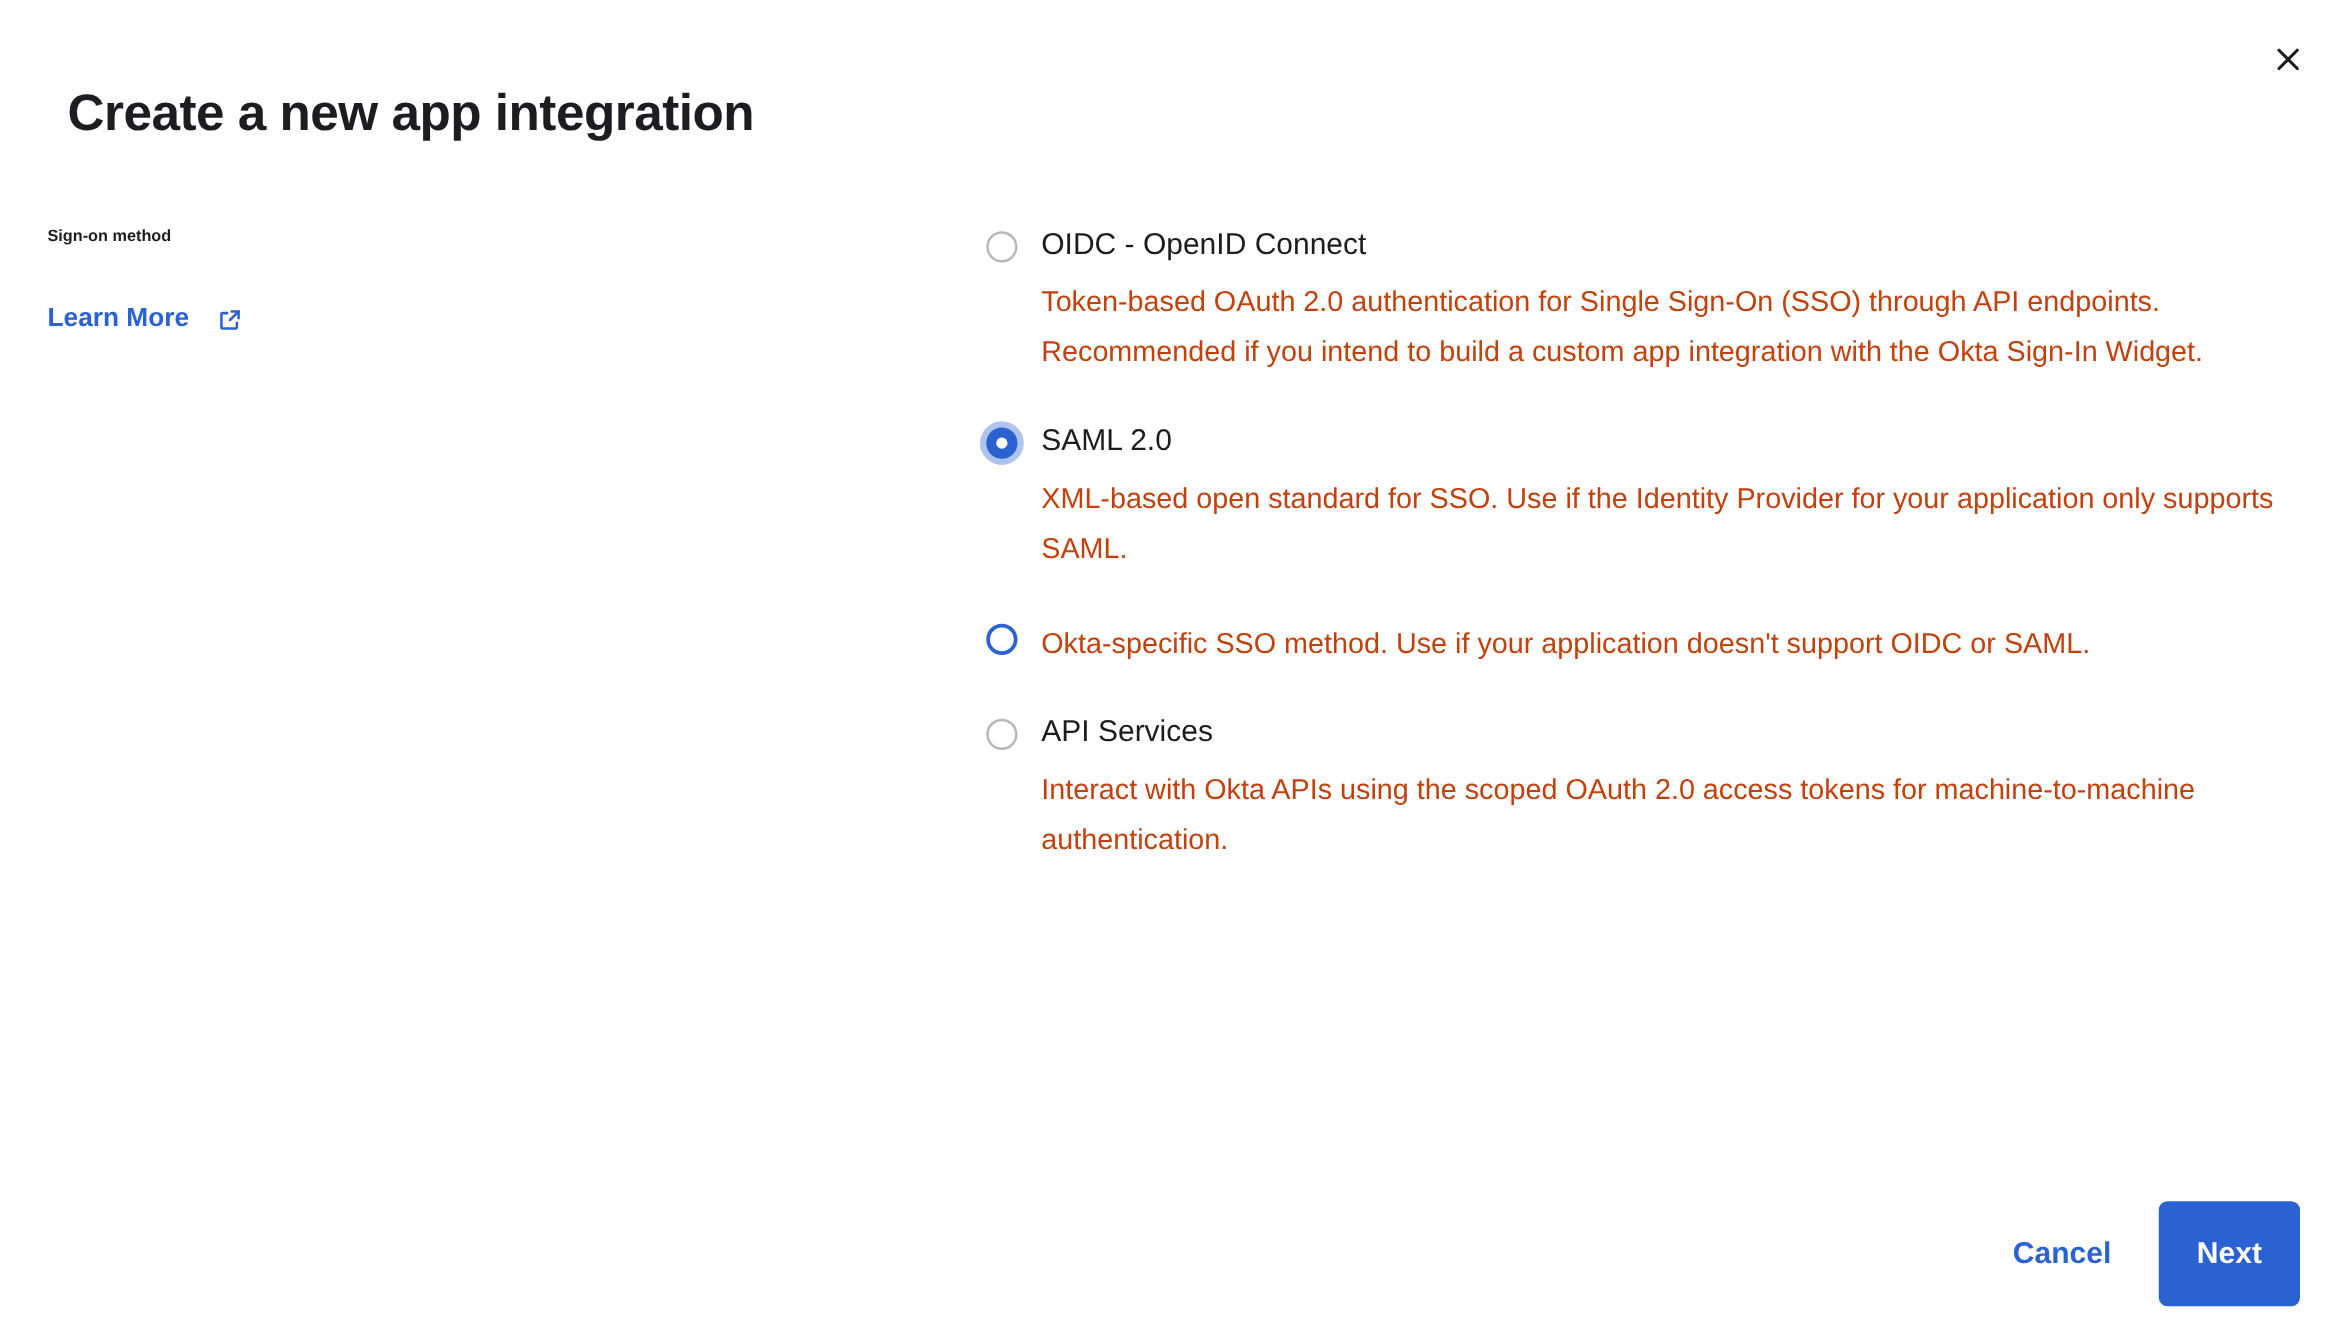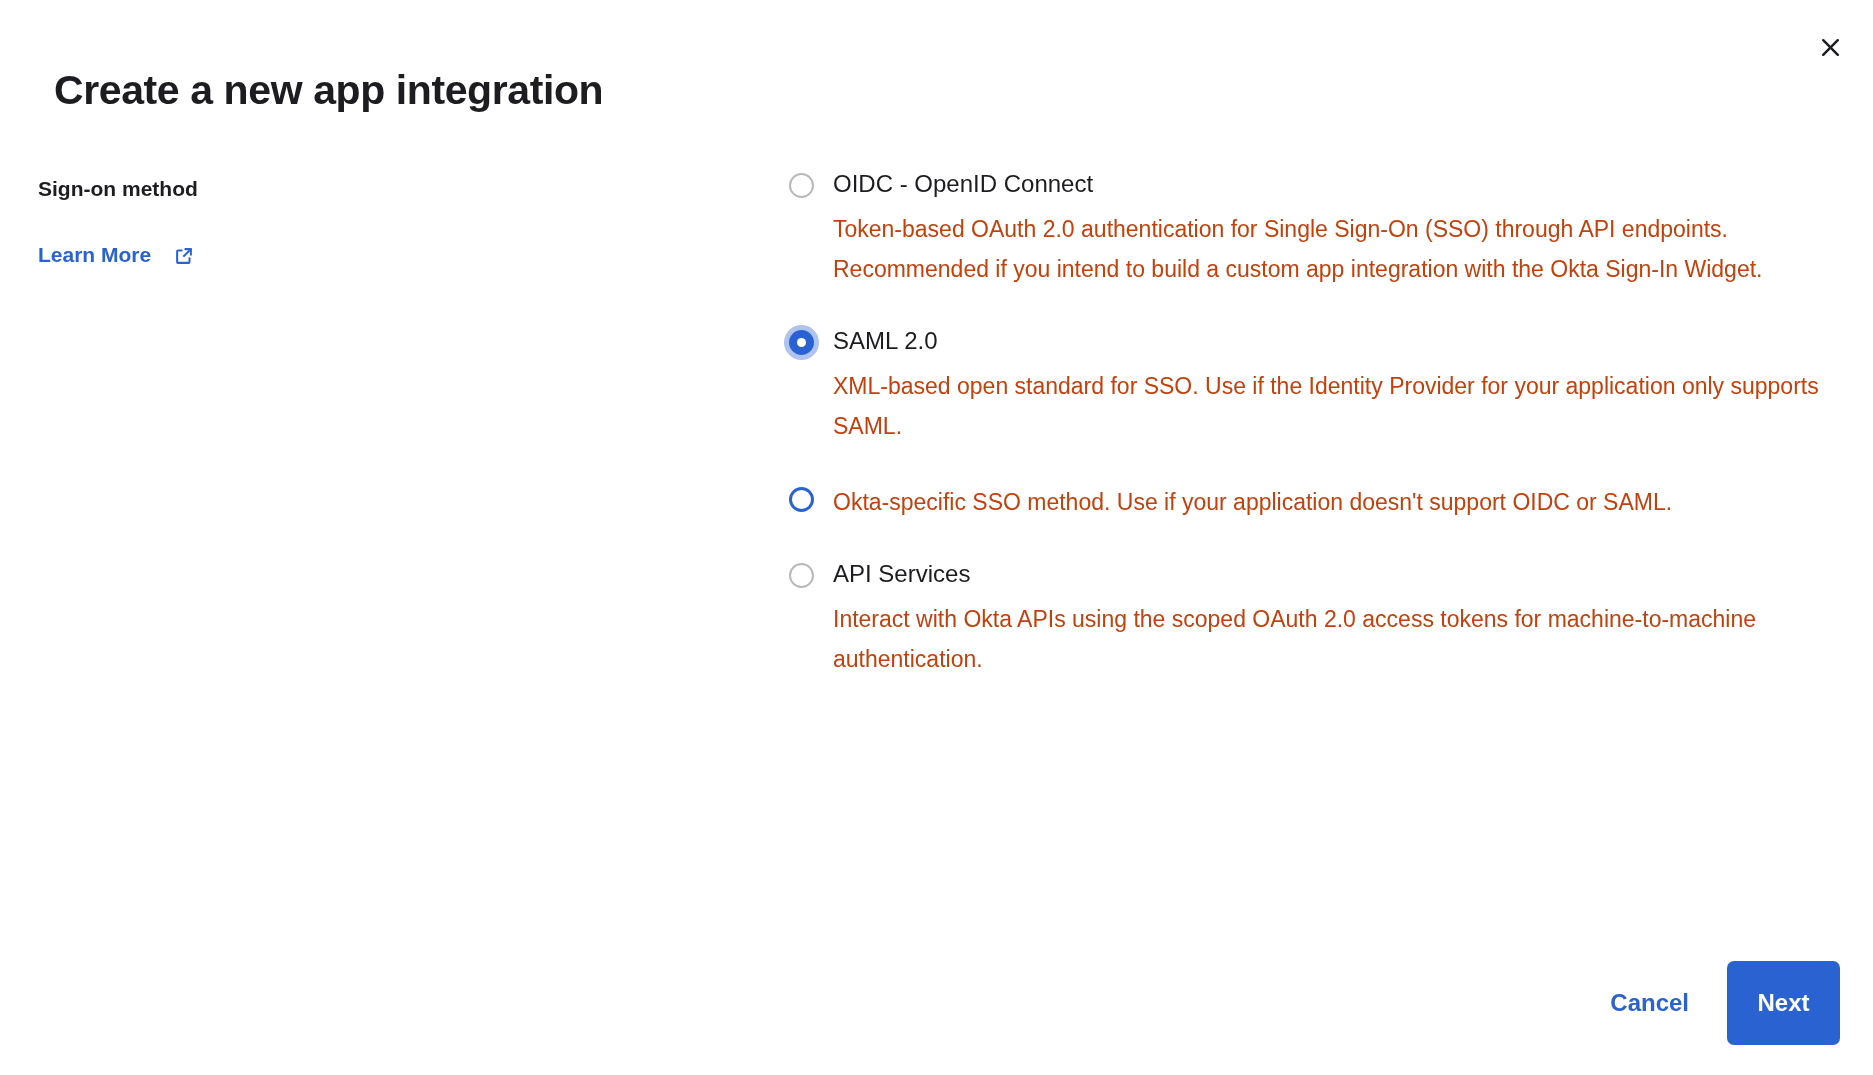--- a/index.html
+++ b/index.html
@@ -49,21 +49,21 @@
   }
 
   
   .left-col {
     position: absolute;
     left: 38px;
     top: 175px;
     width: 560px;
   }
   .section-label {
-    font-size: 21px;
+    font-size: 13px;
     line-height: 28px;
     font-weight: 700;
     color: #1d1d21;
     margin: 0 0 38px 0;
   }
   .learn-more {
     display: inline-flex;
     align-items: center;
     gap: 22px;
     font-size: 21px;
@@ -80,20 +80,21 @@
     position: absolute;
     left: 770px;
     top: 168px;
     width: 1060px;
   }
   .option {
     position: relative;
     padding-left: 63px;
     margin-bottom: 36px;
     cursor: pointer;
+    margin-top: 12px;
   }
   .option:last-child { margin-bottom: 0; }
 
   .radio {
     position: absolute;
     left: 19px;
     top: 5px;
     width: 25px;
     height: 25px;
     border-radius: 50%;

